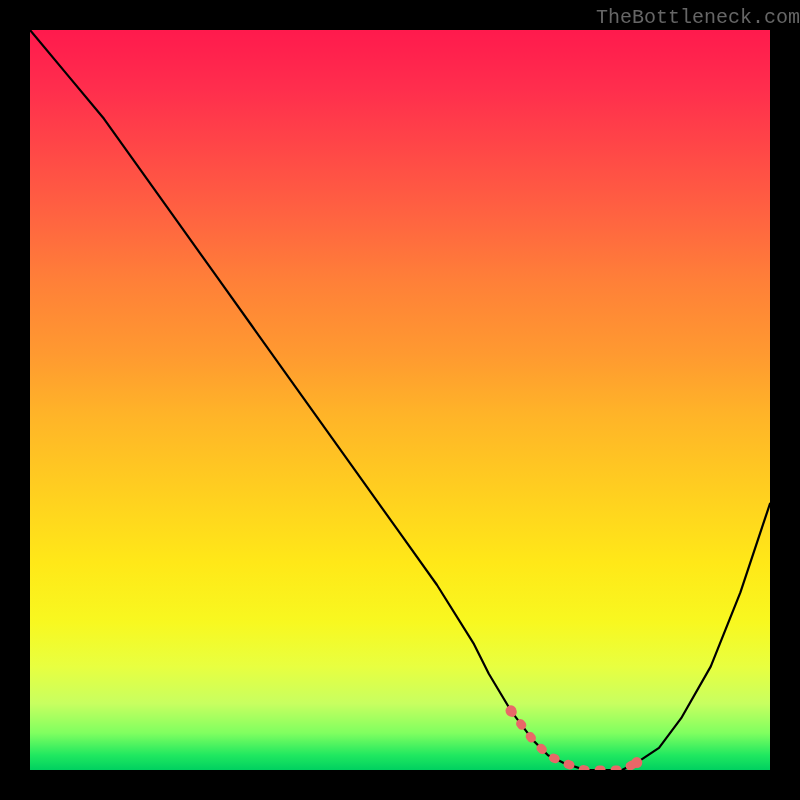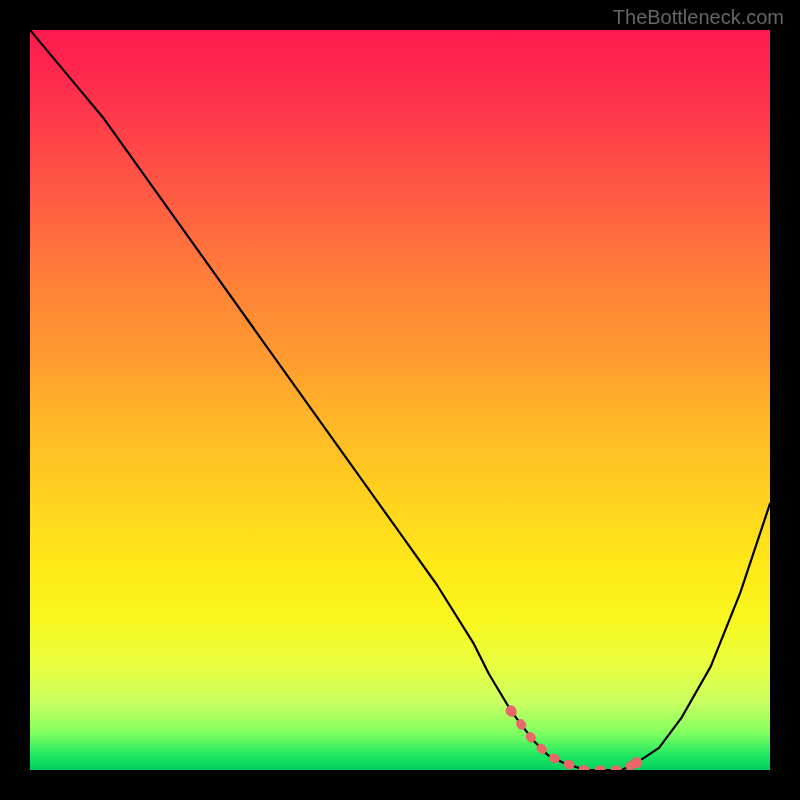--- a/index.html
+++ b/index.html
@@ -7,25 +7,26 @@
     width: 800px;
     height: 800px;
     background: #000;
     font-family: Arial, sans-serif;
     position: relative;
     overflow: hidden;
   }
   .watermark {
     position: absolute;
     top: 6px;
-    right: 16px;
+    right: 0;
     color: #666;
     font-size: 20px;
     font-weight: normal;
     z-index: 10;
+    font-family: Liberation Mono, monospace;
   }
   .plot-area {
     position: absolute;
     left: 30px;
     top: 30px;
     width: 740px;
     height: 740px;
   }
   .gradient-bg {
     position: absolute;

